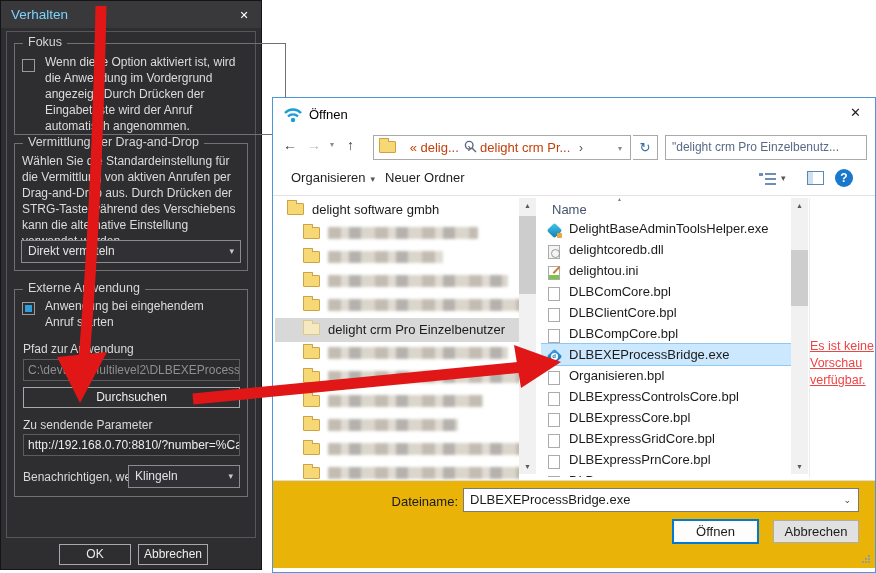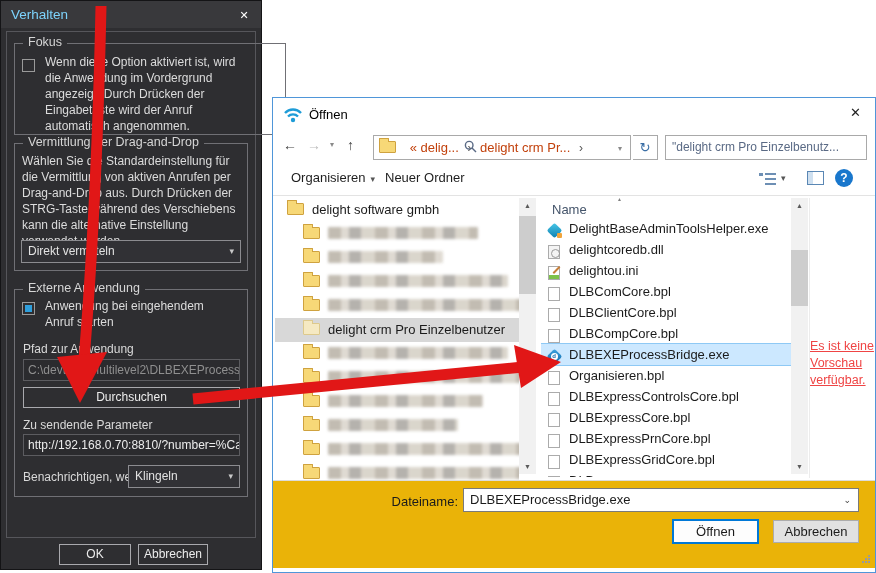--- a/index.html
+++ b/index.html
@@ -268,27 +268,27 @@
       <div class="frow">
         <span class="fic bpl">
           <span class="pg"></span>
         </span>
         <span>DLBExpressCore.bpl</span>
       </div>
       <div class="frow">
         <span class="fic bpl">
           <span class="pg"></span>
         </span>
+        <span>DLBExpressGridCore.bpl</span>
+      </div>
+      <div class="frow">
+        <span class="fic bpl">
+          <span class="pg"></span>
+        </span>
         <span>DLBExpressPrnCore.bpl</span>
-      </div>
-      <div class="frow">
-        <span class="fic bpl">
-          <span class="pg"></span>
-        </span>
-        <span>DLBExpressGridCore.bpl</span>
       </div>
       <div class="frow">
         <span class="fic bpl">
           <span class="pg"></span>
         </span>
         <span>DLB</span>
       </div>
     </div>
   <div class="vscroll" style="left:518px;top:100px;height:276px;">
     <span class="sa" style="top:0;">▲</span>

